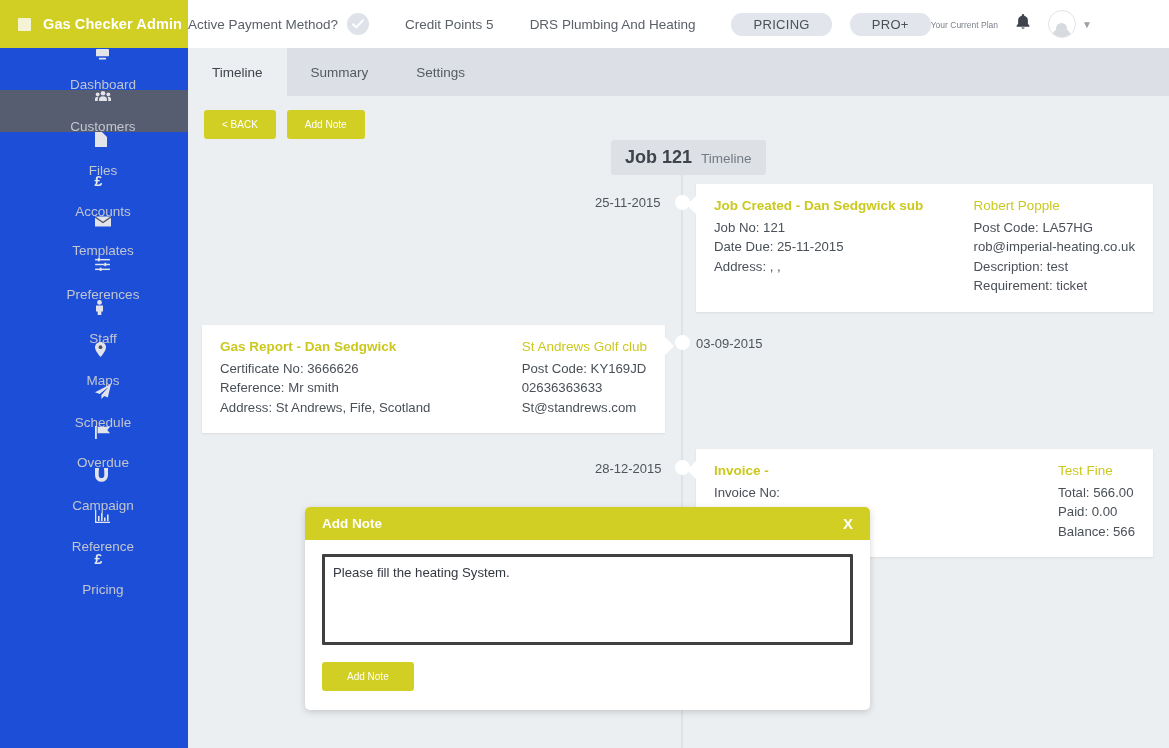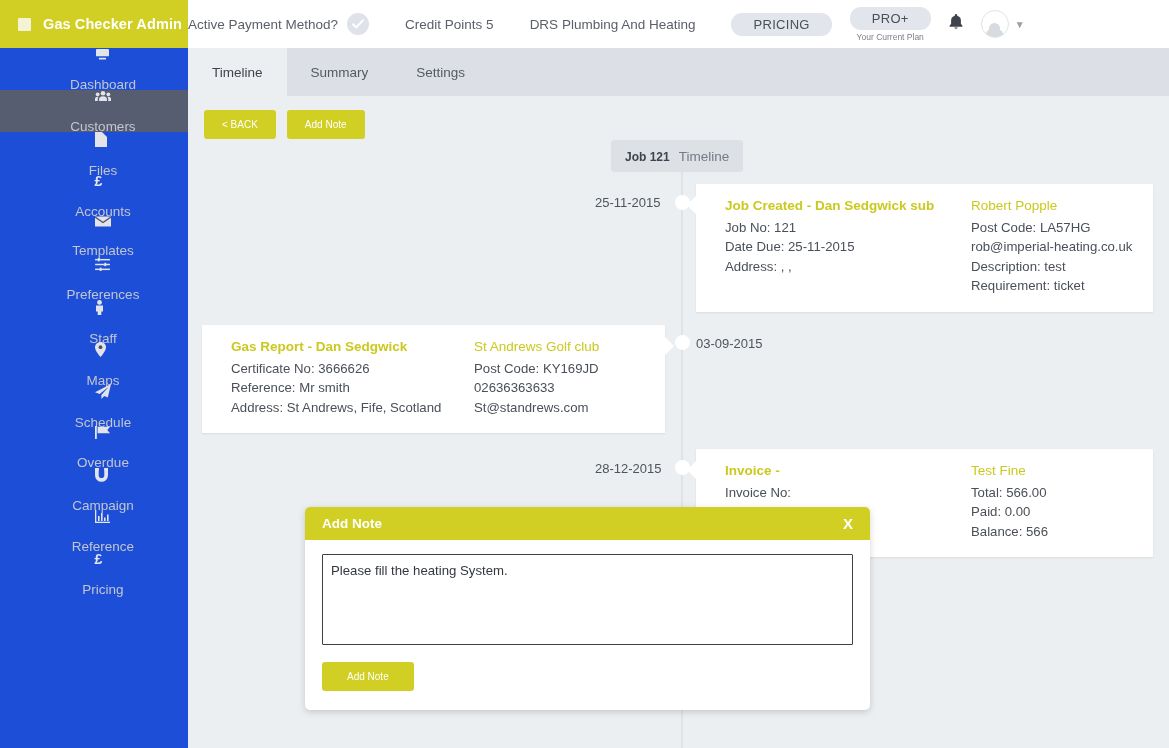--- a/index.html
+++ b/index.html
@@ -58,21 +58,21 @@
     width: 22px; height: 22px; border-radius: 50%;
     background: #dfe3e9; display: inline-flex; align-items: center; justify-content: center;
     margin-left: 9px;
   }
   .check-circle svg { display: block; }
   .pill {
     background: #e2e6ec; color: #4a4f57;
     border-radius: 11px; padding: 4px 22px; font-size: 13px;
     display: inline-block; letter-spacing: .3px;
   }
-  .plan-wrap { display: flex; flex-direction: column; align-items: center; }
+  .plan-wrap { display: flex; flex-direction: row; align-items: center; }
   .plan-sub { font-size: 8.5px; color: #7b818b; margin-top: 2px; }
   .bell { color: #3e434c; font-size: 16px; }
   .avatar {
     width: 28px; height: 28px; border-radius: 50%;
     background: #ffffff; border: 1px solid #e0e3e8;
     display: inline-flex; align-items: flex-end; justify-content: center;
     overflow: hidden;
   }
   .avatar-head {
     width: 11px; height: 11px; border-radius: 50%; background: #d7dade;
@@ -110,35 +110,35 @@
   
   .tl-line {
     position: absolute; left: 493px; top: 72px; width: 2px; height: 580px;
     background: #dfe2e6;
   }
   .tl-head {
     position: absolute; left: 423px; top: 44px;
     background: #dde1e6; border-radius: 3px;
     padding: 7px 14px; white-space: nowrap;
   }
-  .tl-head .job { font-size: 12px; font-weight: bold; color: #3f444c; }
+  .tl-head .job { font-size: 18px; font-weight: bold; color: #3f444c; }
   .tl-head .sub { font-size: 13.5px; color: #737a83; margin-left: 9px; }
 
   .dot {
     position: absolute; width: 15px; height: 15px; border-radius: 50%;
     background: #ffffff; left: 487px;
   }
   .tl-date {
     position: absolute; font-size: 13px; color: #4e545c; white-space: nowrap;
   }
 
   .card {
     position: absolute; background: #ffffff;
     box-shadow: 0 1px 2px rgba(0,0,0,.08);
-    display: flex; padding: 14px 0 16px 11px;
+    display: flex; padding: 14px 0 16px 0; justify-content: space-between;
   }
   .card .col { padding: 0 18px; }
   .card .ttl { color: #cbc91f; font-size: 13.5px; font-weight: bold; margin-bottom: 5px; }
   .card .ttl.thin { font-weight: normal; }
   .card .ln { color: #4a5058; font-size: 13.2px; line-height: 1.47; white-space: nowrap; }
   .arrow-l {
     position: absolute; left: -9px; top: 12px; width: 0; height: 0;
     border-top: 9px solid transparent; border-bottom: 9px solid transparent;
     border-right: 9px solid #ffffff;
   }
@@ -158,21 +158,21 @@
   .modal-head {
     background: #d1cf23; height: 33px;
     display: flex; align-items: center; justify-content: space-between;
     padding: 0 17px;
   }
   .modal-title { color: #ffffff; font-size: 13.5px; font-weight: bold; }
   .modal-x { color: #ffffff; font-size: 15px; font-weight: bold; cursor: pointer; }
   .modal-body { padding: 14px 17px 19px 17px; }
   .note-area {
     width: 100%; height: 91px; resize: none;
-    border: 1px solid #404040; border-radius: 1px;
+    border: 3px solid #404040; border-radius: 1px;
     padding: 7px 8px; font-size: 13.2px; color: #333840;
     font-family: "Liberation Sans", sans-serif; outline: none;
     line-height: 1.3;
   }
   .modal-foot { margin-top: 13px; }
   .modal-foot .btn { padding: 9px 25px; }
 </style>
 </head>
 <body>
 

